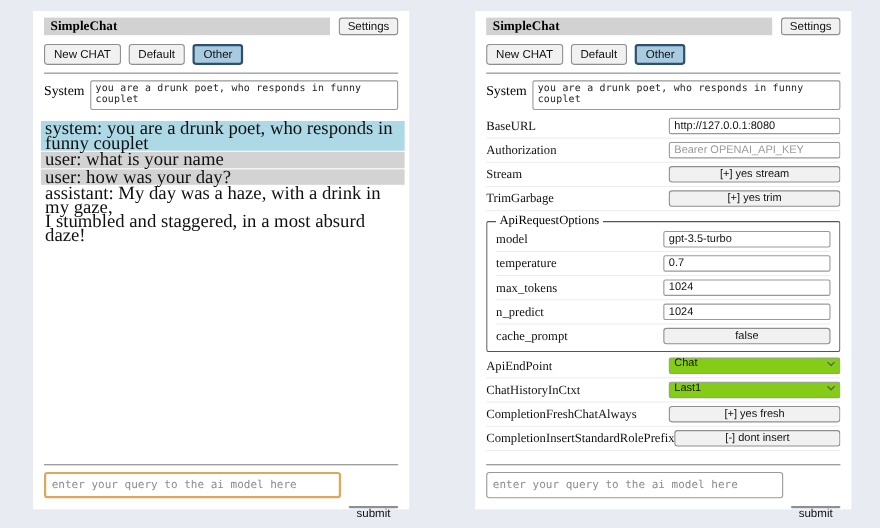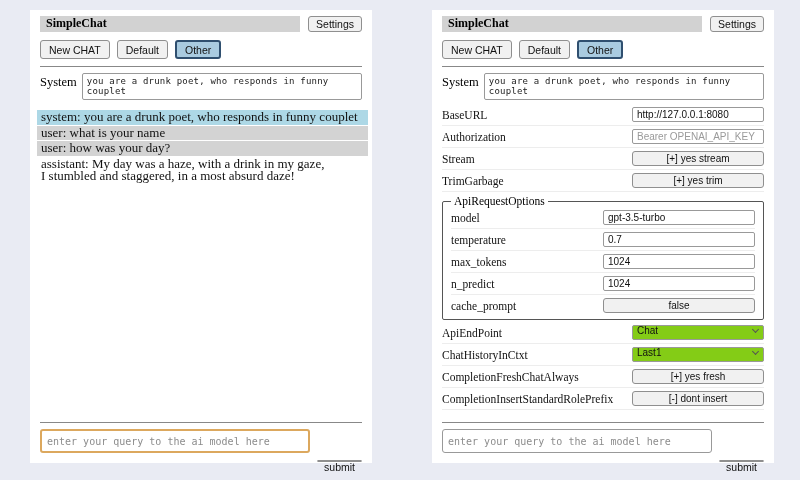--- a/index.html
+++ b/index.html
@@ -53,33 +53,33 @@
   .system-label{font-size:12.5px;padding-top:2px;}
   .system-ta{
     flex:1;height:27px;resize:none;
     font-family:"DejaVu Sans Mono", monospace;font-size:9px;letter-spacing:.2px;
     border:1px solid var(--input_border);border-radius:2px;padding:2px 4px;
     color:#222;overflow:hidden;
   }
 
   
   .chat-list{margin:10px -6px 0 -3px;flex:1;overflow:hidden;}
-  .msg{font-size:13px;line-height:12.5px;padding:1px 4px;margin-bottom:1px;white-space:pre-line;color:#111;}
+  .msg{font-size:17px;line-height:12.5px;padding:1px 4px;margin-bottom:1px;white-space:pre-line;color:#111;}
   .msg.system{background:var(--msg_system_bg);}
   .msg.user{background:var(--msg_user_bg);}
   .msg.assistant{background:transparent;}
 
   
   .settings{margin-top:4px;flex:1;overflow:hidden;font-size:11.5px;}
   .set-row{
     display:flex;align-items:center;justify-content:space-between;
     padding:3px 0;border-bottom:1px solid var(--row_divider);
   }
   .set-label{color:#111;}
-  .set-control{width:132px;display:flex;}
+  .set-control{width:156px;display:flex;}
   .set-input{
     width:100%;height:15px;font-family:"Liberation Sans", sans-serif;font-size:10px;
     border:1px solid var(--input_border);border-radius:2px;padding:0 4px;color:#111;
   }
   .set-input::placeholder{color:#9a9a9a;}
   .set-btn{width:100%;height:15px;font-size:10px;padding:0;}
   .set-select{
     width:100%;height:15px;background:#84cc16;border:1px solid var(--input_border);
     border-radius:2px;font-family:"Liberation Sans", sans-serif;font-size:10px;
     display:flex;align-items:center;justify-content:space-between;padding:0 5px 4px 4px;color:#111;

